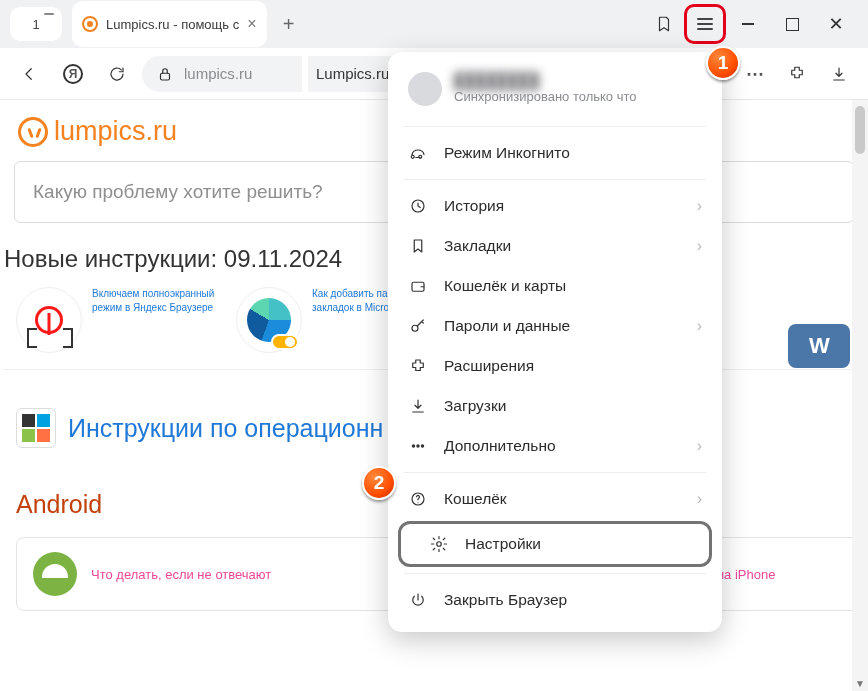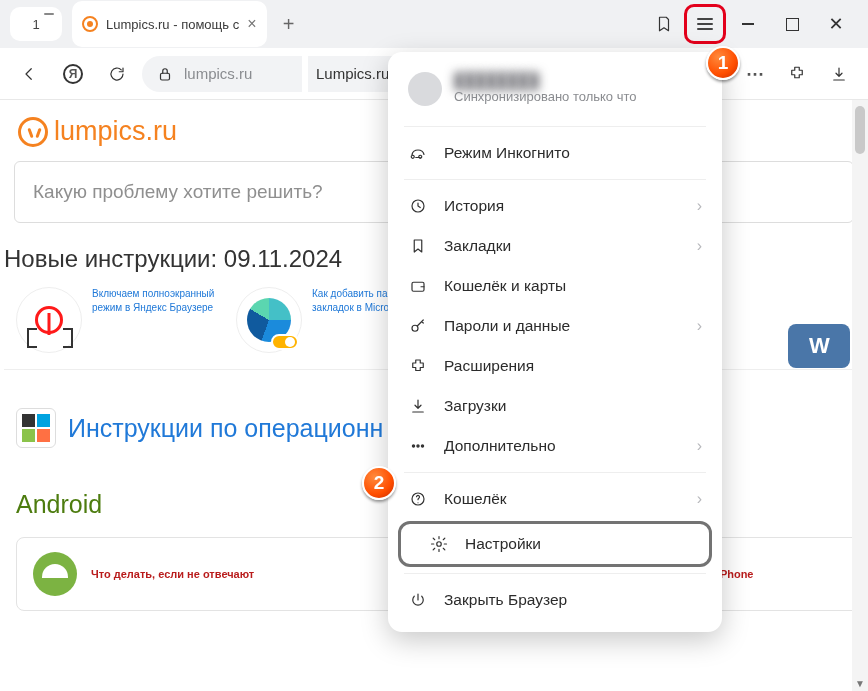--- a/index.html
+++ b/index.html
@@ -95,32 +95,32 @@
 
   .os-section{ margin-top:38px; padding-left:12px;}
   .os-title-row{ display:flex; align-items:center; gap:12px;}
   .os-icon{ width:40px; height:40px; background:#fff; border:1px solid #ddd; border-radius:6px;
             display:flex; flex-wrap:wrap; padding:5px; gap:2px;}
   .os-icon span{ width:13px; height:13px;}
   .os-heading a{ font-size:25px; color:#2079d8; text-decoration:none;}
 
   .os-columns{ display:flex; gap:40px; margin-top:42px;}
   .os-col{ flex:1; min-width:0;}
-  .os-col h2{ font-size:25px; font-weight:400; color:#4d7c0f; margin-bottom:18px;}
+  .os-col h2{ font-size:25px; font-weight:400; color:#c2410c; margin-bottom:18px;}
   .card{ border:1px solid #e3e3e3; border-radius:8px; padding:14px 16px;
          display:flex; gap:14px; align-items:center;}
   .card .cthumb{ width:44px; height:44px; border-radius:50%; flex-shrink:0;
                  display:flex; align-items:center; justify-content:center;}
   .android-ic{ background:#7cb342; position:relative;}
   .android-ic::before{content:""; position:absolute; width:26px; height:14px; background:#fff;
                       border-radius:13px 13px 0 0; top:12px; left:9px;}
   .ios-ic{ background:#222; border-radius:8px; width:28px; height:40px; margin:2px auto;}
   .ios-ic::after{content:""; display:block; width:10px; height:10px; background:#fff;
                  border-radius:3px; margin:14px auto 0;}
-  .card a{ color:#b91c1c; font-size:11px; text-decoration:none;font-weight:bold;}
+  .card a{ color:#ec4899; font-size:13px; text-decoration:none;}
 
   .vk-btn{ position:absolute; right:18px; top:224px; width:62px; height:44px;
            background:#4a76a8; border-radius:8px; display:flex; align-items:center;
            justify-content:center; color:#fff; font-weight:bold; font-size:22px;
            font-family:Arial; letter-spacing:-1px;}
 
   .vscroll{ position:absolute; right:0; top:0; width:16px; height:100%; background:#f4f4f4;}
   .vscroll .thumb{ position:absolute; left:3px; width:10px; background:#c9c9c9;
                    border-radius:5px; top:6px; height:48px;}
   .vscroll .arrow{ position:absolute; left:0; width:16px; height:16px;

